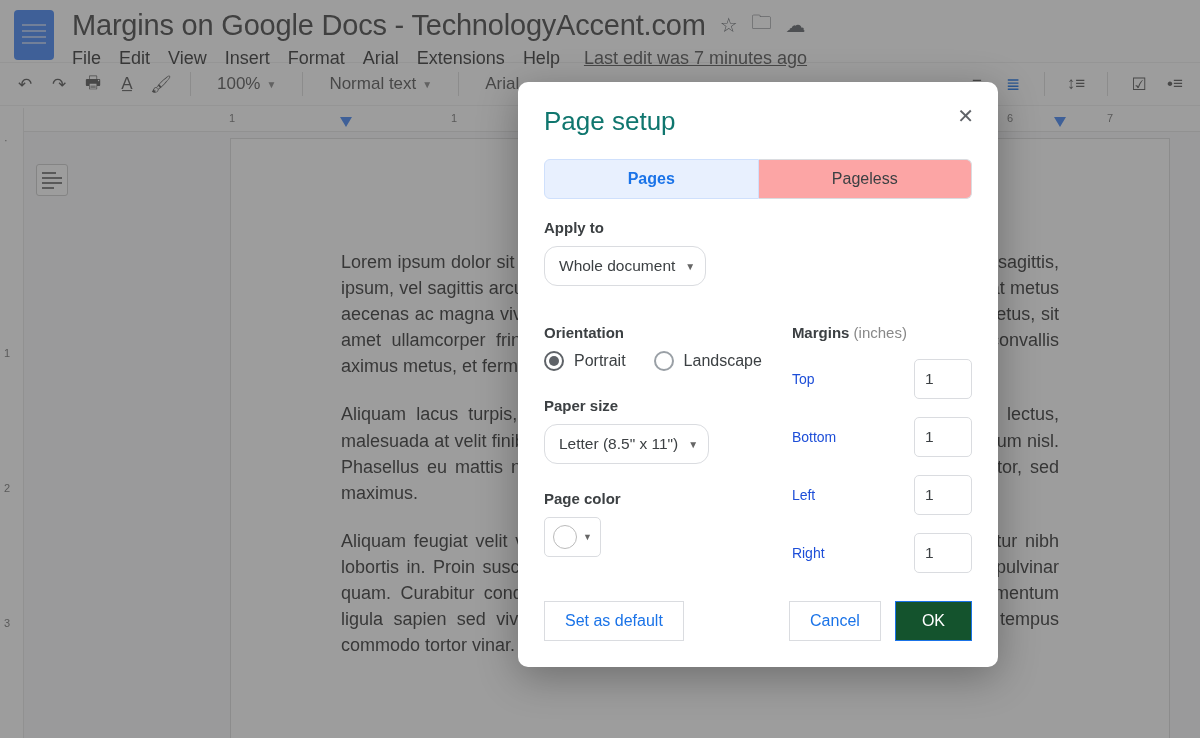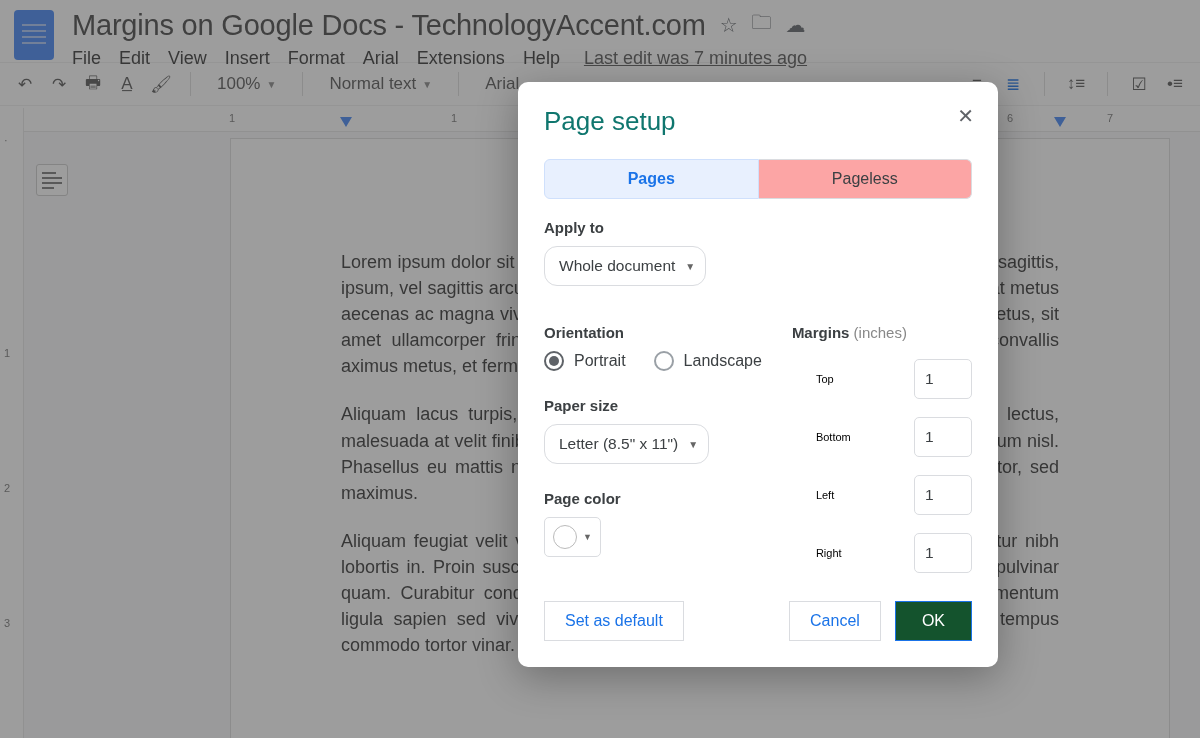--- a/index.html
+++ b/index.html
@@ -53,21 +53,21 @@
   .cols { display:flex; gap:30px; margin-top:18px;}
   .col { flex:1; }
   .radio-row { display:flex; gap:28px; align-items:center; margin-top:0;}
   .radio { display:flex; align-items:center; gap:10px; font-size:16px; color:#3c4043; cursor:pointer;}
   .ro { width:20px; height:20px; border:2px solid #9aa0a6; border-radius:50%; display:flex; align-items:center; justify-content:center;}
   .ro.sel { border-color:#5f6368;}
   .ro.sel::after { content:""; width:10px; height:10px; background:#5f6368; border-radius:50%;}
   .margins-head { font-size:15px; color:#3c4043;}
   .margins-head .unit{ color:#888; font-weight:400;}
   .mrow { display:flex; align-items:center; justify-content:space-between; margin-top:18px;}
-  .mrow label { font-size:11px; color:#000000;margin-left:24px;}
+  .mrow label { font-size:14px; color:#1d4ed8;}
   .mrow input { width:58px; height:40px; border:1px solid #dadce0; border-radius:5px; text-align:left; padding:0 10px; font-size:15.5px; color:#3c4043;}
   .color-swatch { display:inline-flex; align-items:center; height:40px; border:1px solid #dadce0; border-radius:5px; padding:0 8px 0 8px; gap:6px; cursor:pointer;}
   .color-swatch .circle{ width:24px;height:24px;border:1px solid #bbb;border-radius:50%;background:#fff;}
   .color-swatch .tri{font-size:9px;color:#666;}
   .footer { display:flex; align-items:center; margin-top:28px; gap:14px;}
   .btn { height:40px; padding:0 20px; border-radius:0; font-size:16px; cursor:pointer; border:1px solid #dadce0; background:#fff; color:#1a73e8; font-weight:500;}
   .btn.primary { background:#14532d; color:#fff; border-color:#1a73e8; padding:0 26px;}
   .spacer { flex:1; }
 </style>
 </head>

